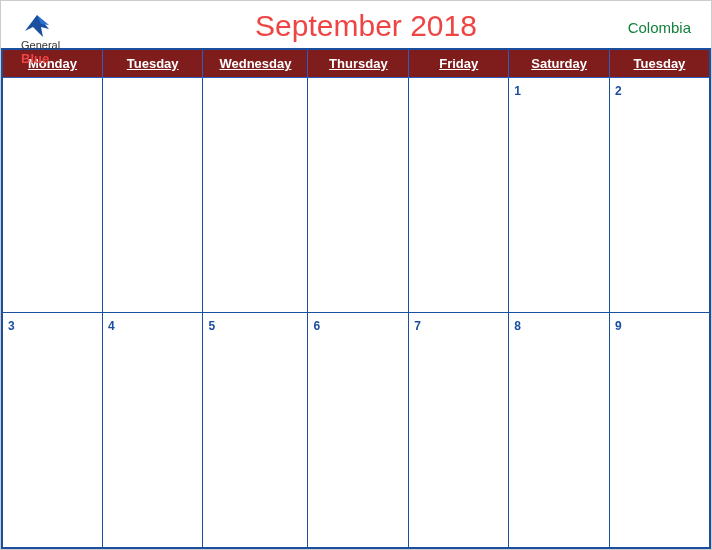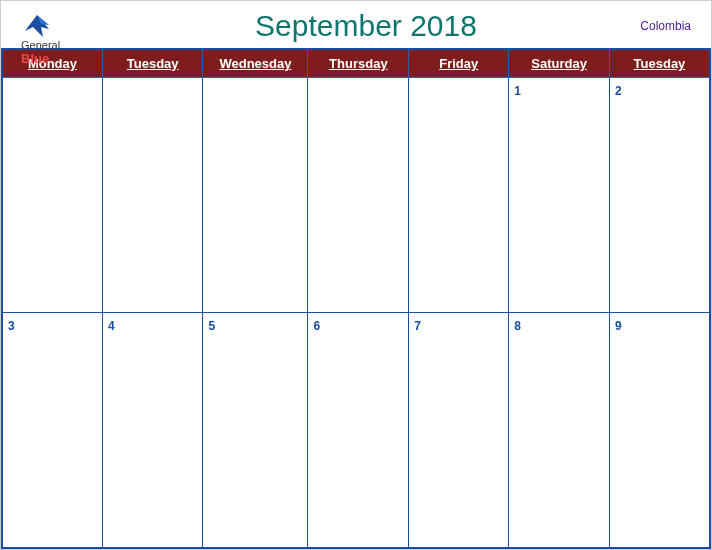--- a/index.html
+++ b/index.html
@@ -27,31 +27,31 @@
       display: flex;
       flex-direction: column;
     }
     .logo-row {
       display: flex;
       align-items: center;
       gap: 3px;
     }
     .month-title {
       font-size: 30px;
-      color: #0f766e;
+      color: #ef4444;
       font-weight: normal;
       text-align: center;
       margin-left: 20px;
     }
     .country-label {
       position: absolute;
       right: 20px;
       top: 18px;
-      font-size: 12px;
-      color: #4c1d95;
+      font-size: 15px;
+      color: #15803d;
     }
     .calendar {
       width: 100%;
       flex: 1;
       border-collapse: collapse;
       border: 2px solid #1a4fa0;
     }
     .calendar th {
       background: #7f1d1d;
       color: #fff;

